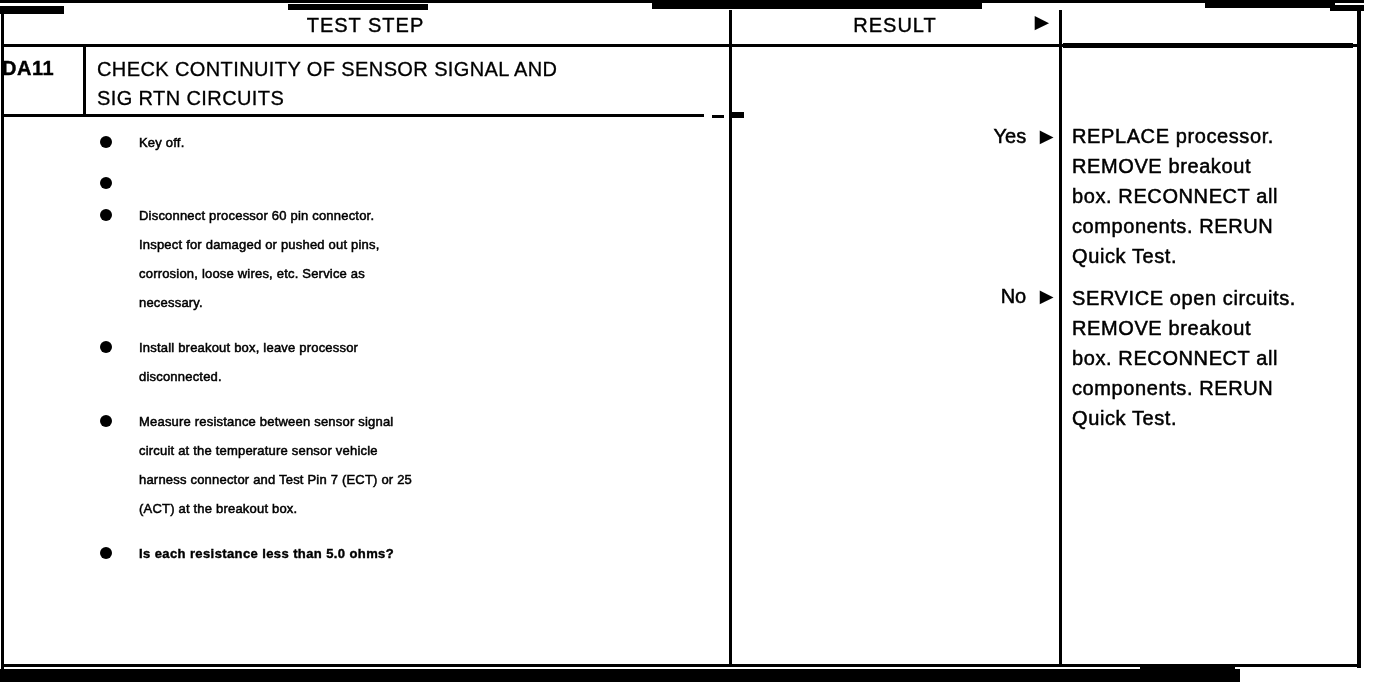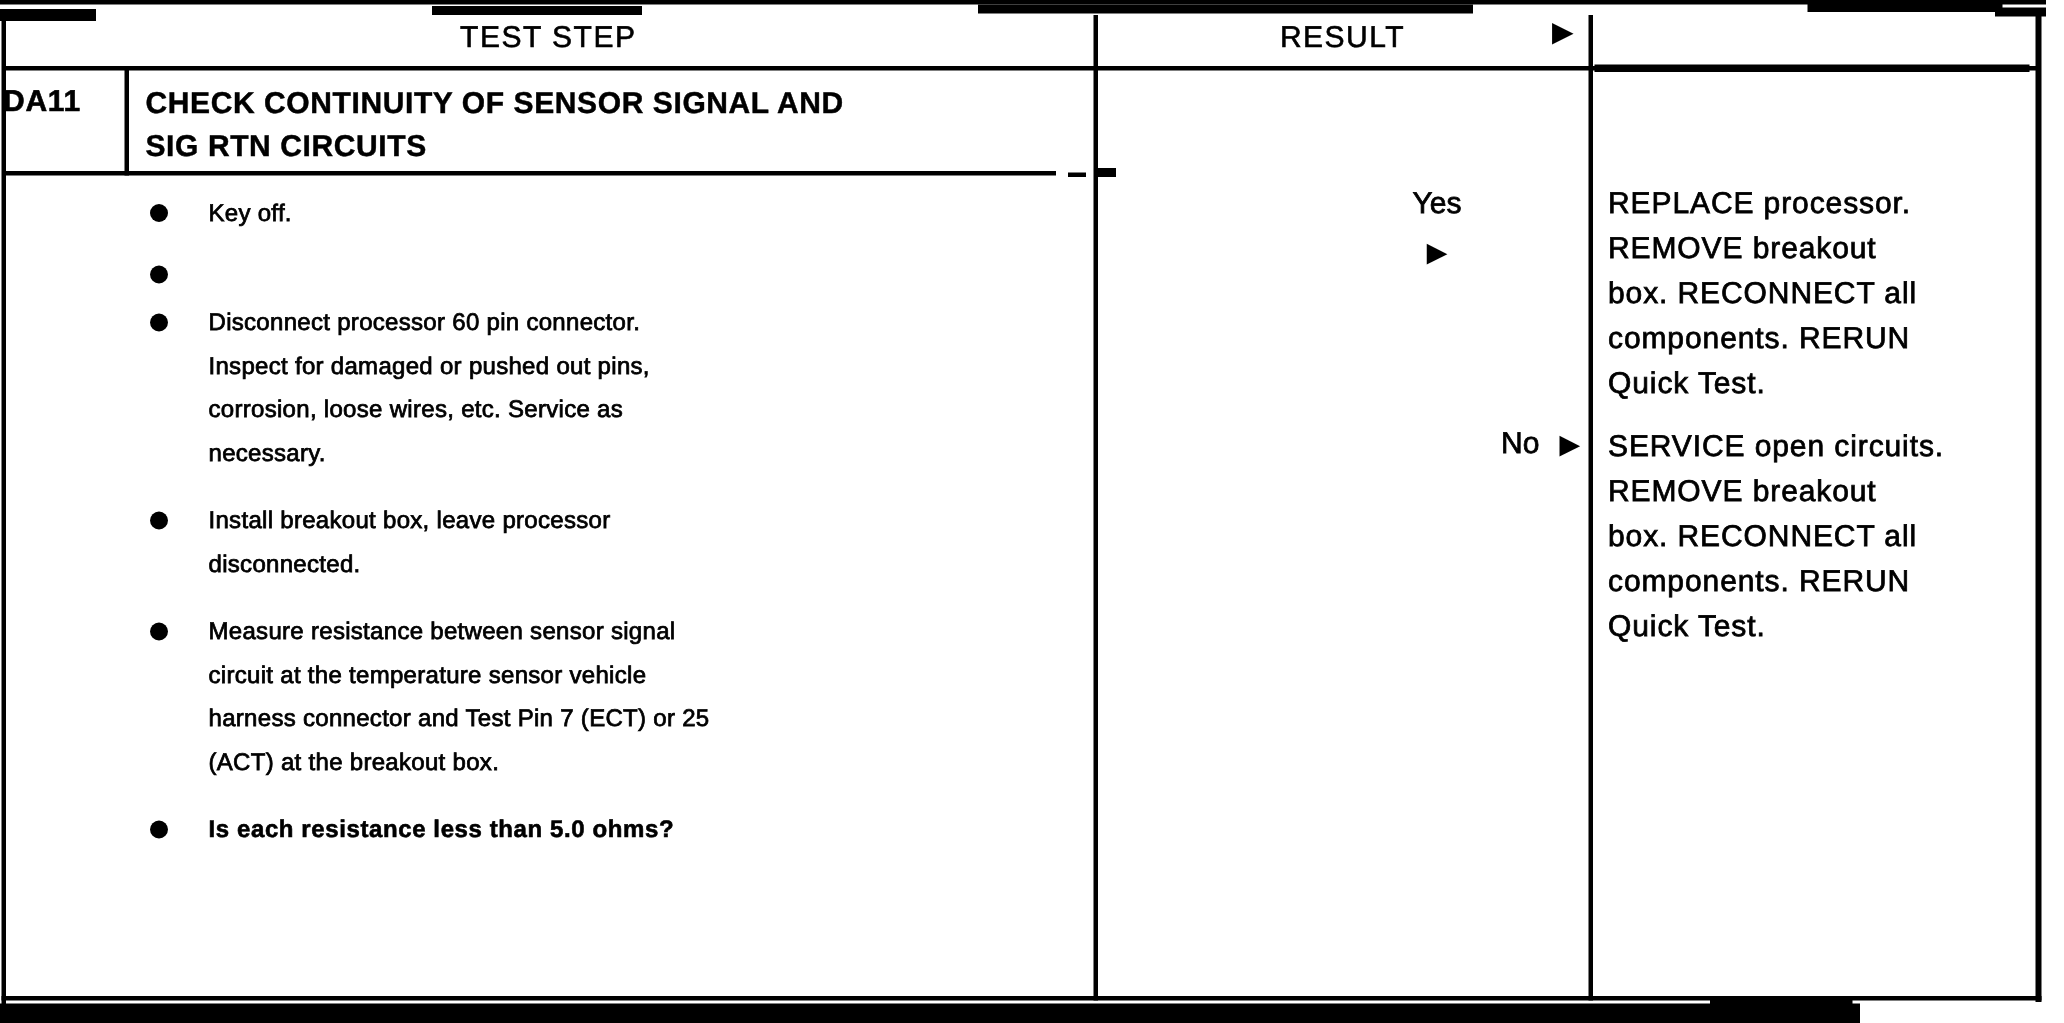--- a/index.html
+++ b/index.html
@@ -52,21 +52,21 @@
     font-weight: bold;
     letter-spacing: 0.5px;
     -webkit-text-stroke: 0.4px #000;
   }
   .step-title {
     position: absolute;
     left: 97px;
     top: 55px;
     width: 620px;
     font-size: 20px;
-    font-weight: bold;
+    font-weight: normal;
     line-height: 29px;
     letter-spacing: 0.4px;
     -webkit-text-stroke: 0.3px #000;
   }
   .pre { white-space: pre-line; }
   
   .bullet-list {
     position: absolute;
     left: 98px;
     top: 128px;
@@ -86,21 +86,21 @@
   .bullet-item:nth-child(6) { margin-bottom: 8px; }
   .dot {
     flex: 0 0 auto;
     width: 12px;
     height: 12px;
     margin: 8px 27px 0 2px;
     border-radius: 50%;
     background: #000000;
   }
   .bullet-text {
-    font-size: 16px;
+    font-size: 13px;
     line-height: 29px;
     letter-spacing: 0.2px;
     -webkit-text-stroke: 0.5px #000;
   }
   .bullet-item.bold .bullet-text {
     font-weight: bold;
     letter-spacing: 0.4px;
     -webkit-text-stroke: 0.4px #000;
   }
   
@@ -108,21 +108,21 @@
     position: absolute;
     left: 858px;
     width: 200px;
     display: flex;
     justify-content: flex-end;
     align-items: center;
     gap: 9px;
     font-size: 20px;
     -webkit-text-stroke: 0.5px #000;
   }
-  .result-yes { top: 125px; flex-direction: column; }
+  .result-yes { top: 125px; }
   .result-no  { top: 285px; }
   .result-arrow {
     font-size: 23px;
     line-height: 23px;
     -webkit-text-stroke: 0;
   }
   
   .action-para {
     position: absolute;
     left: 1072px;

